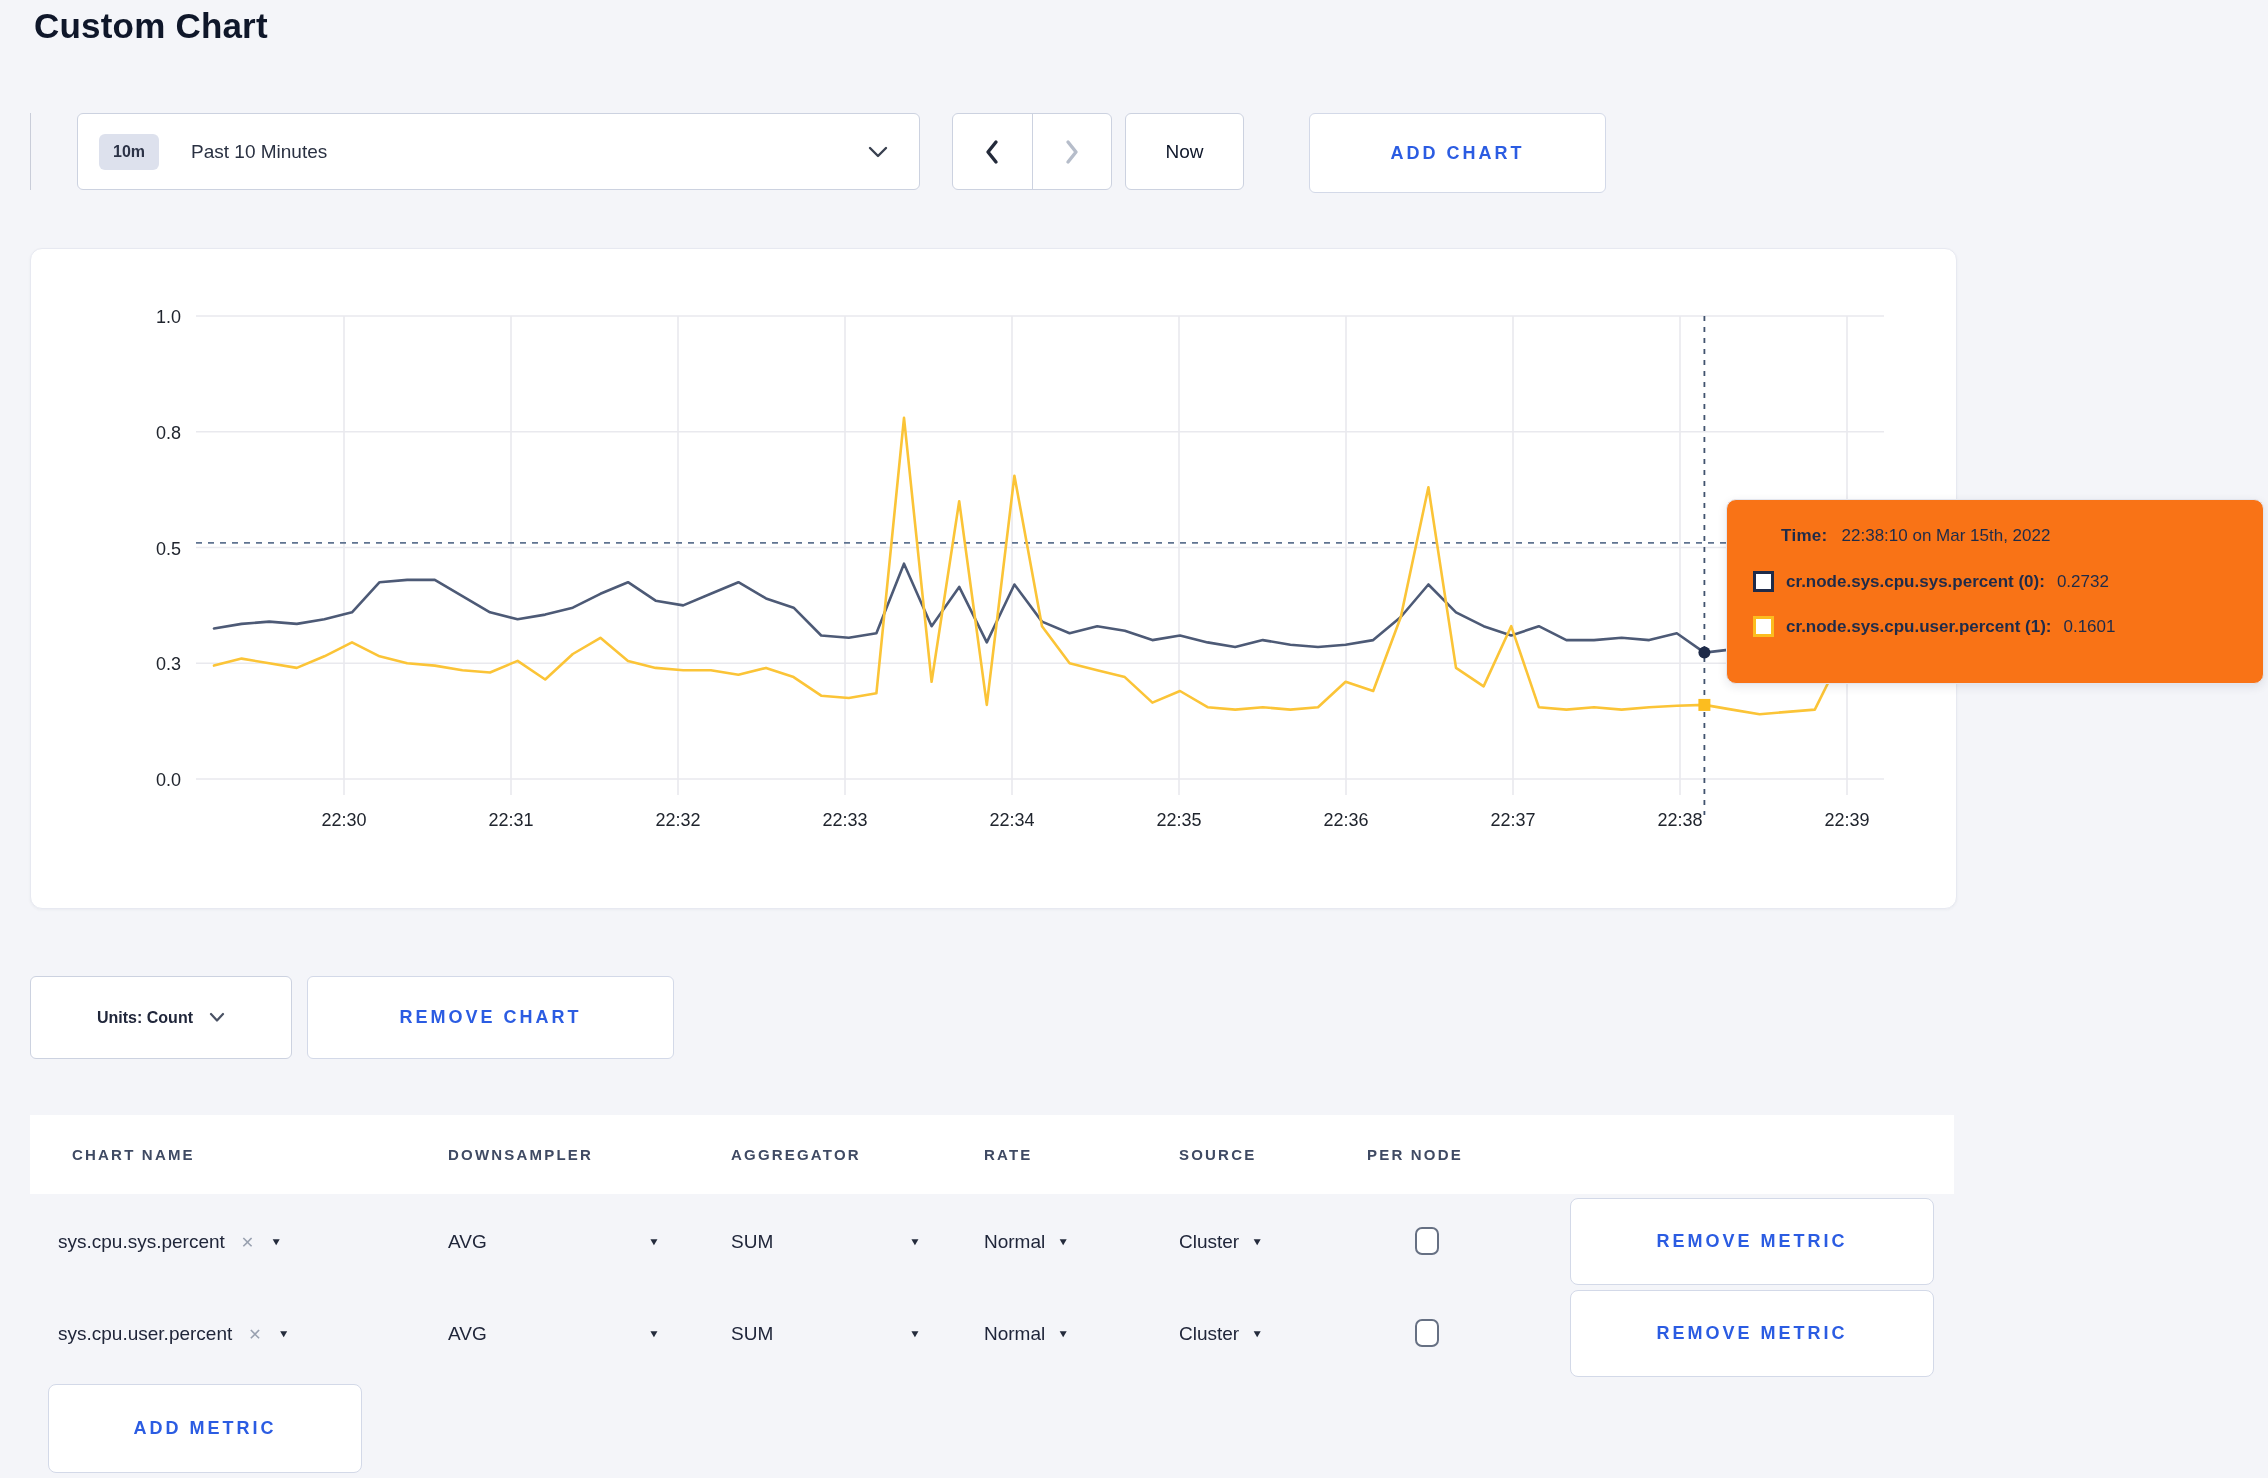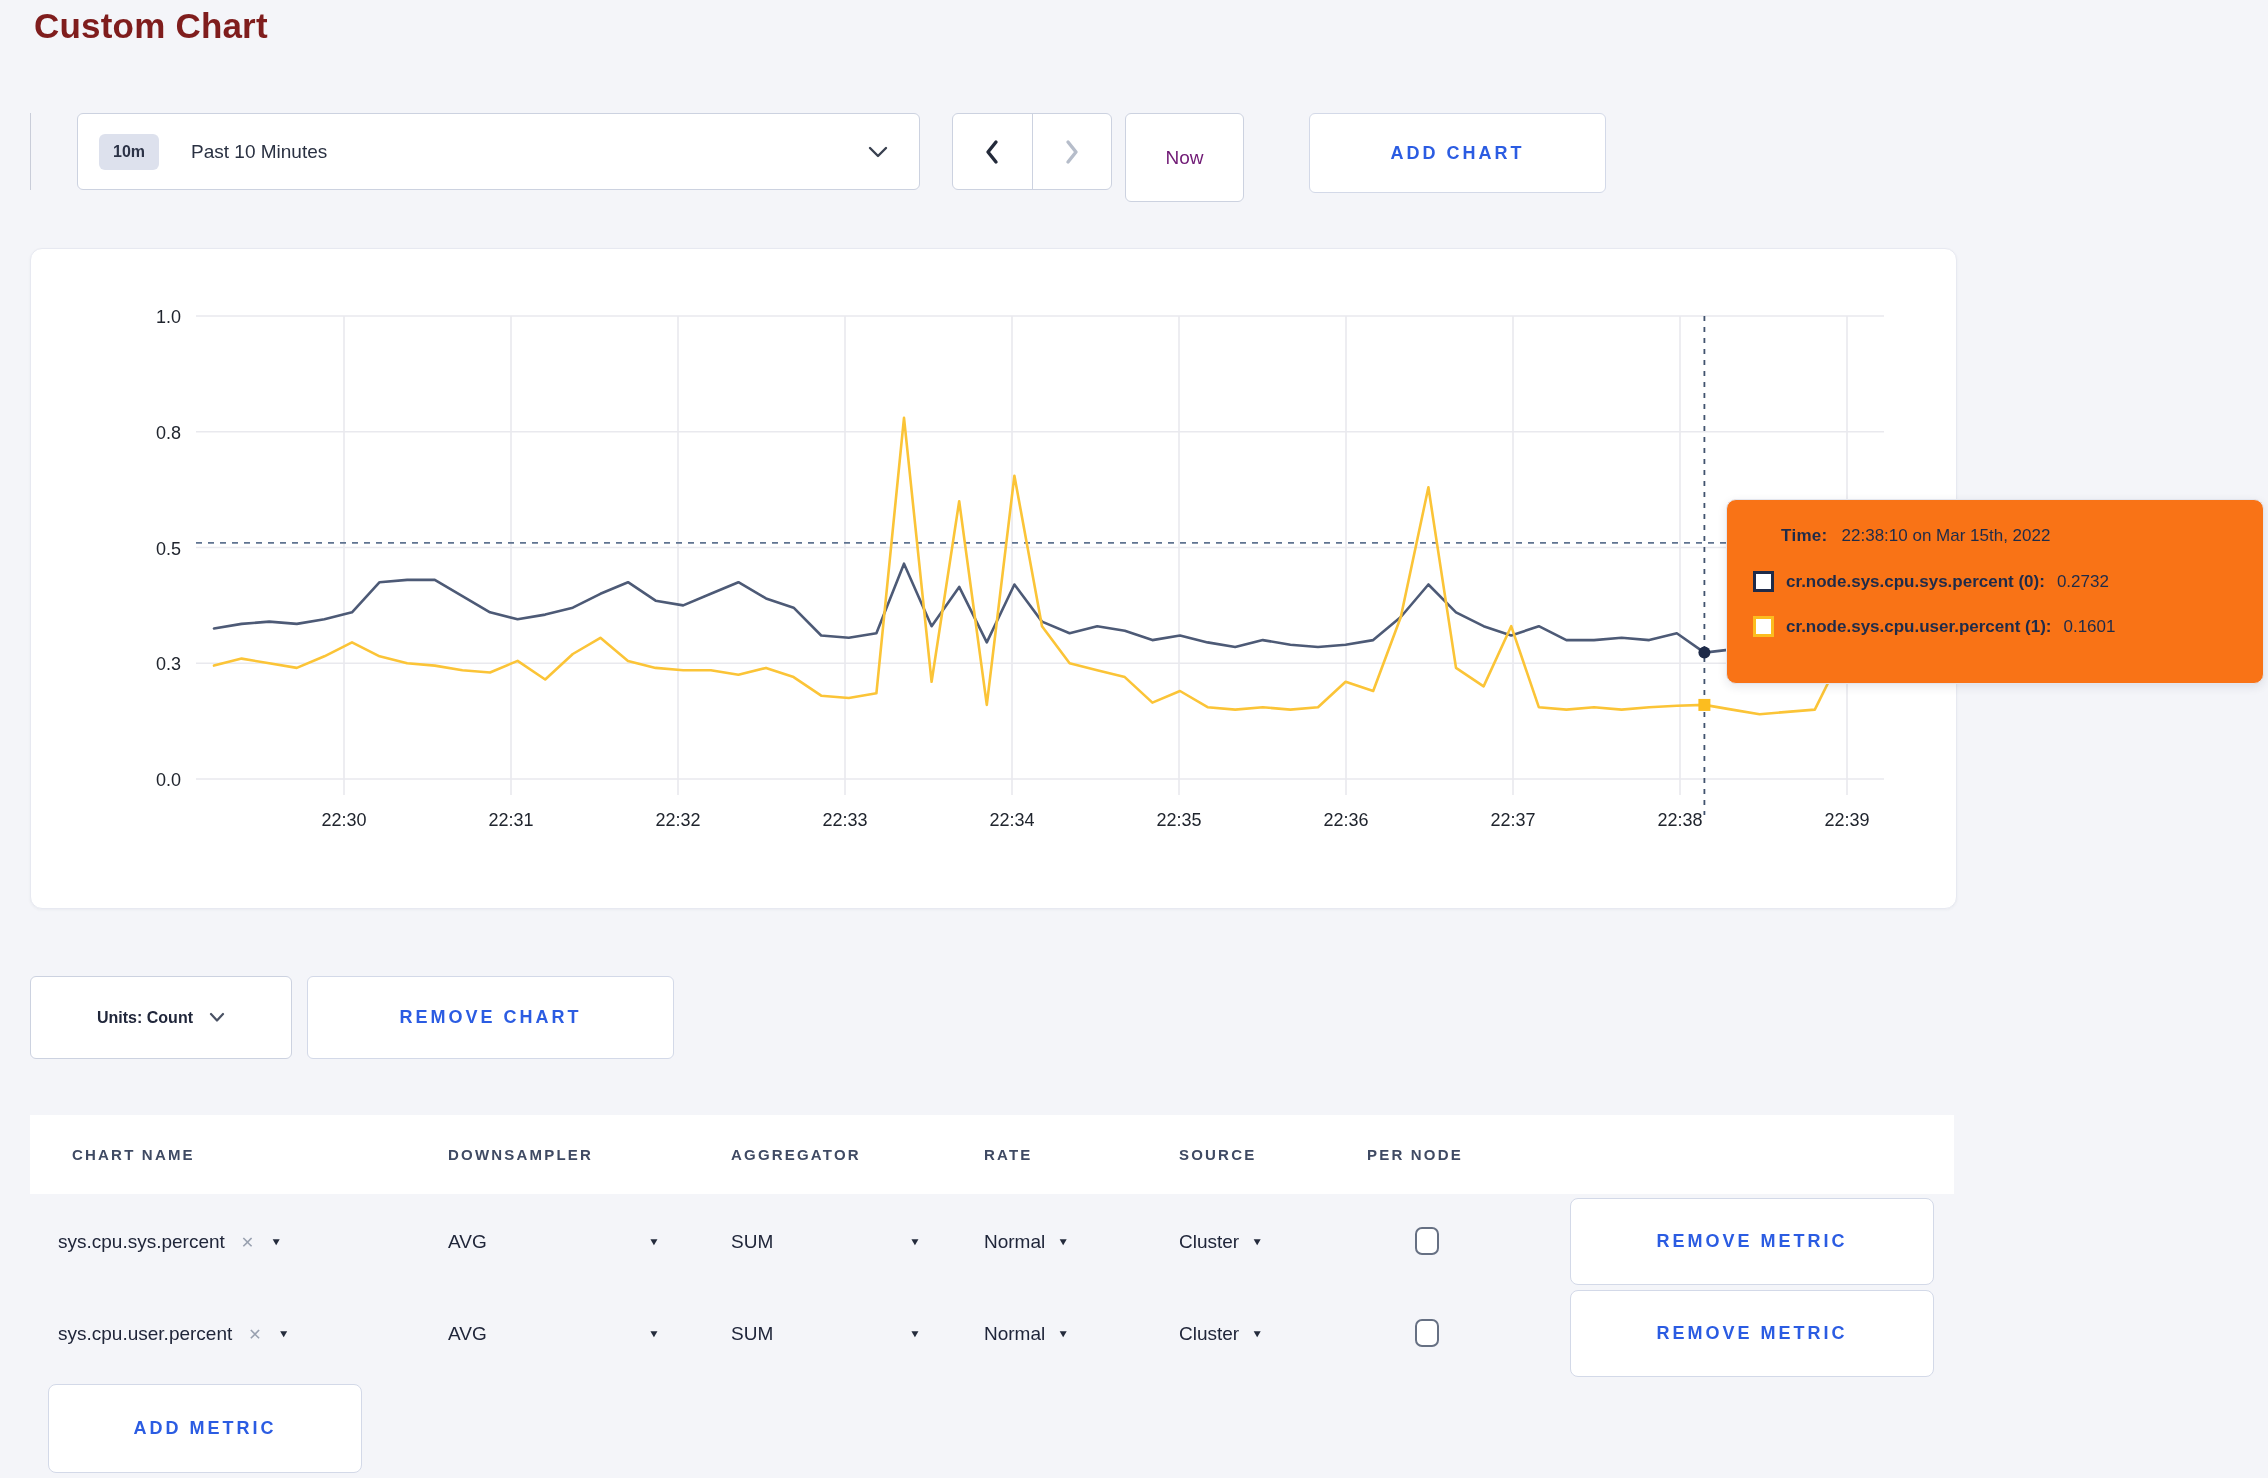--- a/index.html
+++ b/index.html
@@ -4,32 +4,32 @@
 <style>
   html,body{margin:0;padding:0;}
   body{
     width:2268px;height:1478px;position:relative;overflow:hidden;
     background:#f4f5f9;
     font-family:"Liberation Sans", sans-serif;
     -webkit-font-smoothing:antialiased;
   }
   .abs{position:absolute;}
   
-  #page-title{left:34px;top:6px;font-size:35px;font-weight:700;color:#7f1d1d;letter-spacing:.2px;}
+  #page-title{left:34px;top:6px;font-size:35px;font-weight:700;color:#0f172a;letter-spacing:.2px;}
   #toolbar-divider{left:30px;top:113px;width:1px;height:77px;background:#c9cdd9;}
   .ctl{background:#fff;border:1px solid #ccd2e0;border-radius:6px;box-sizing:border-box;}
   #time-dropdown{left:77px;top:113px;width:843px;height:77px;display:flex;align-items:center;cursor:pointer;}
   #time-badge{margin-left:21px;background:#dde1ed;border-radius:6px;padding:9px 14px;font-size:16px;font-weight:700;color:#2c3347;}
   #time-label{margin-left:32px;font-size:19px;color:#2a3142;}
   #time-chevron{margin-left:auto;margin-right:30px;}
   #arrow-group{left:952px;top:113px;width:160px;height:77px;display:flex;}
   .arrow-cell{flex:1;display:flex;align-items:center;justify-content:center;cursor:pointer;}
   .arrow-cell:first-child{border-right:1px solid #ccd2e0;}
-  #now-button{left:1125px;top:113px;width:119px;height:89px;display:flex;align-items:center;justify-content:center;
-    font-size:19px;color:#701a75;cursor:default;}
+  #now-button{left:1125px;top:113px;width:119px;height:77px;display:flex;align-items:center;justify-content:center;
+    font-size:19px;color:#0f172a;cursor:default;}
   .blue-btn{background:#fff;border:1px solid #d3d9e8;border-radius:6px;box-sizing:border-box;
     display:flex;align-items:center;justify-content:center;
     color:#2b5ce2;font-size:18px;font-weight:600;letter-spacing:3px;cursor:pointer;}
   #add-chart-button{left:1309px;top:113px;width:297px;height:80px;}
   
   #chart-card{left:30px;top:248px;width:1925px;height:659px;background:#fff;border:1px solid #e7e9f1;
     border-radius:12px;box-shadow:0 1px 3px rgba(40,50,80,.05);}
   #chart-svg{position:absolute;left:0;top:0;}
   .tick-label{font-size:18px;fill:#20252e;}
   

